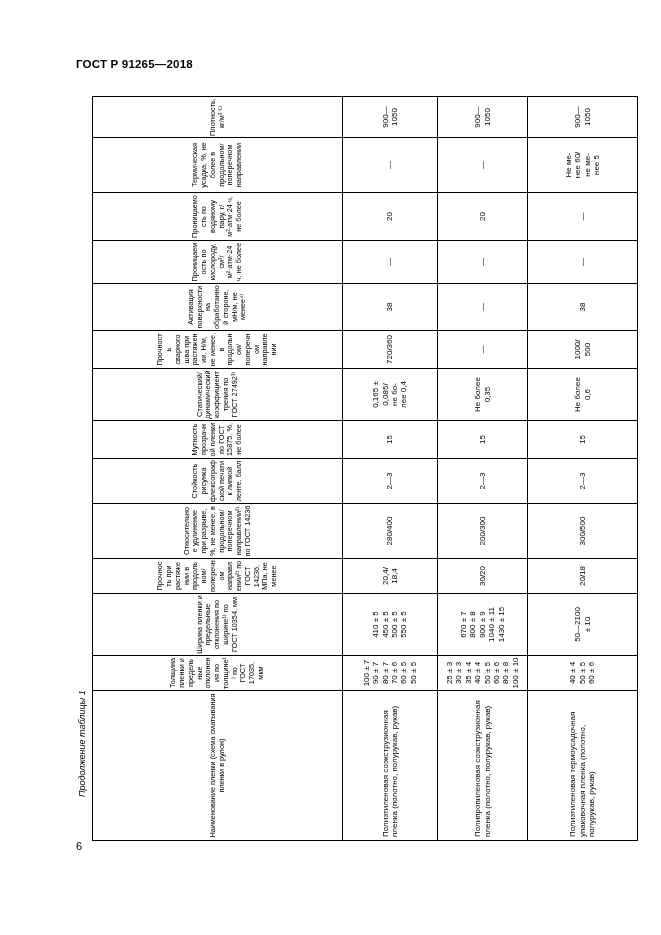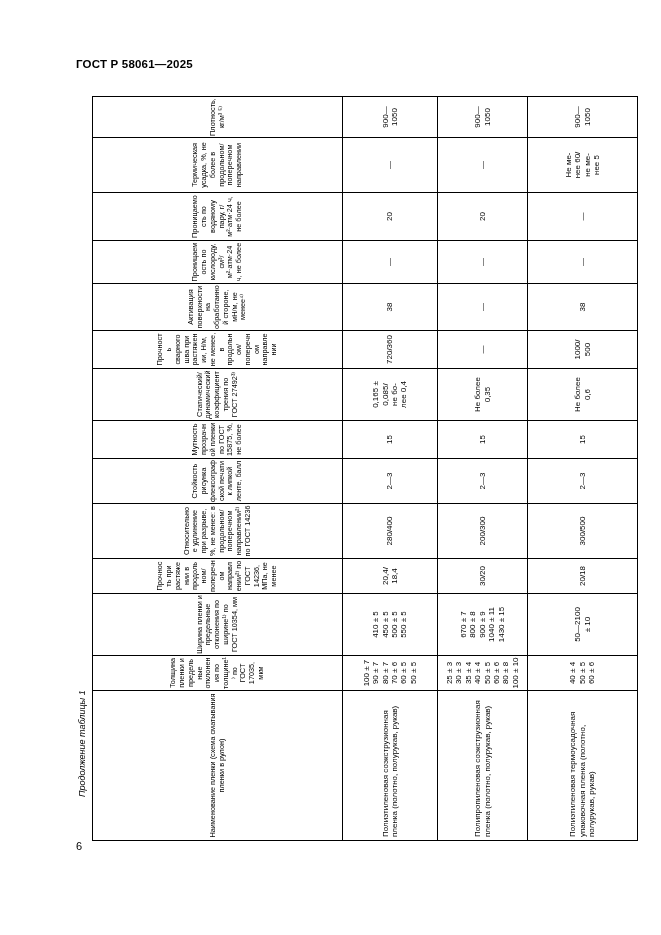--- a/index.html
+++ b/index.html
@@ -67,21 +67,21 @@
   .gost td.film {
     text-align: left;
     padding: 3px 3px;
   }
 </style>
 </head>
 <body>
 
 <div class="page">
 
-  <div class="doc-header">ГОСТ Р 58061—2025</div>
+  <div class="doc-header">ГОСТ Р 91265—2018</div>
 
   <div class="rotated-area">
     <div class="rotated-inner">
 
       <div class="table-caption">Продолжение таблицы 1</div>
 
       <table class="gost">
         <colgroup>
           <col style="width:150px">
             <col style="width:35px">

